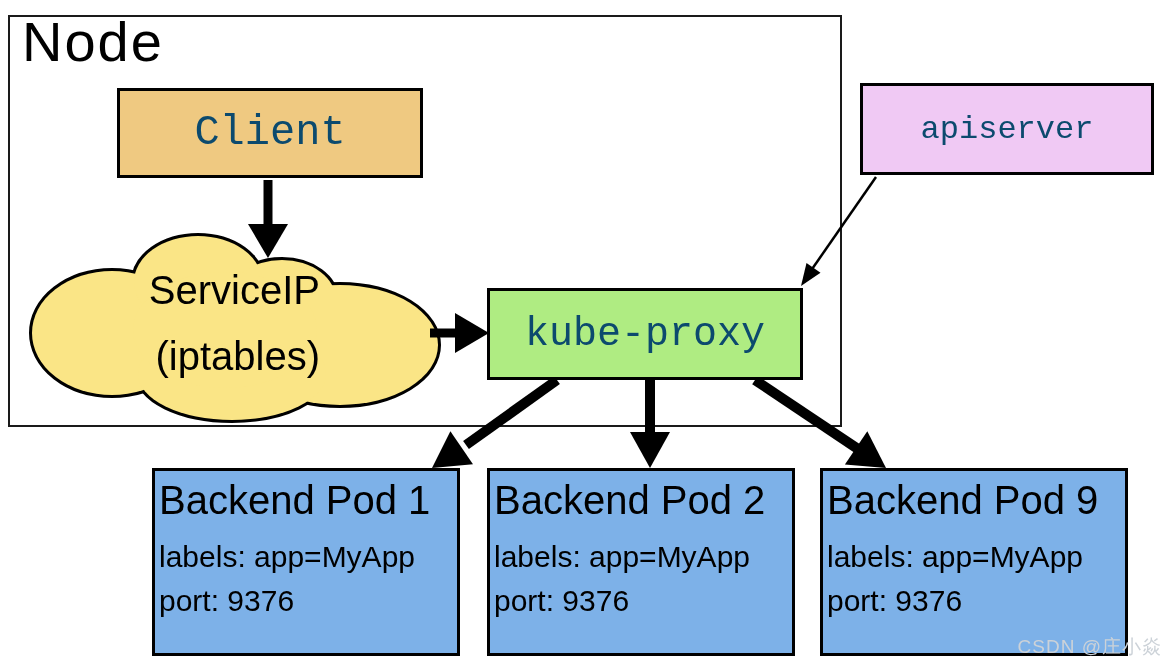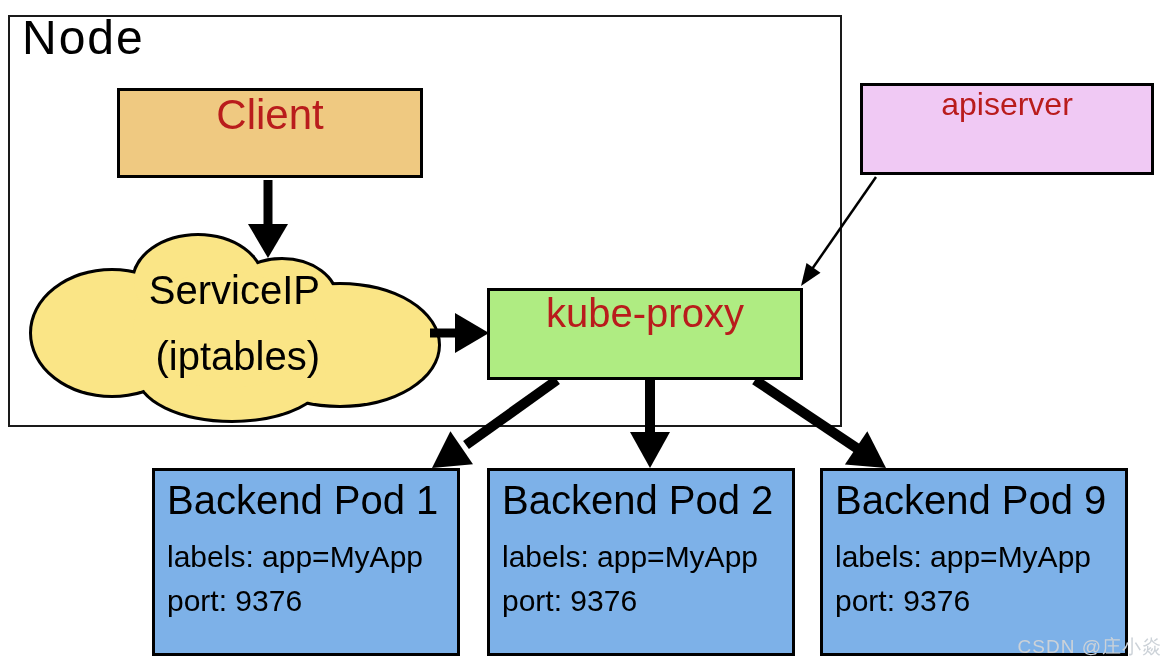--- a/index.html
+++ b/index.html
@@ -31,32 +31,34 @@
   .node-box {
     position: absolute;
     left: 8px; top: 15px;
     width: 834px; height: 412px;
     border: 2px solid var(--node-border);
     background: transparent;
   }
   .node-label {
     position: absolute;
     left: 22px; top: 14px;
-    font-size: 48px;
+    font-size: 56px;
     font-weight: 300;
     letter-spacing: 2px;
     color: #000;
     line-height: 1.0;
   }
   .box {
     position: absolute;
     border: 3px solid var(--outline);
     display: flex;
+    align-items: center;
     justify-content: center;
-    color: #b91c1c;
+    color: #0c4a6e;
+    font-family: Liberation Mono, monospace;
   }
   .client-box {
     left: 117px; top: 88px;
     width: 306px; height: 90px;
     background: var(--client-fill);
     font-size: 42px;
   }
   .kube-proxy-box {
     left: 487px; top: 288px;
     width: 316px; height: 92px;
@@ -83,21 +85,21 @@
   .arrow-shaft-thick { stroke: var(--outline); stroke-width: 10; fill: none; }
   .arrow-shaft-med { stroke: var(--outline); stroke-width: 9; fill: none; }
   .arrow-shaft-thin { stroke: var(--outline); stroke-width: 2.5; fill: none; }
   .arrow-head { fill: var(--outline); stroke: none; }
   .pod {
     position: absolute;
     top: 468px;
     width: 308px; height: 188px;
     background: var(--pod-fill);
     border: 3px solid var(--outline);
-    padding: 6px 12px;
+    padding: 6px 4px;
     color: #000;
   }
   .pod-1 { left: 152px; }
   .pod-2 { left: 487px; }
   .pod-3 { left: 820px; }
   .pod-title { font-size: 40px; line-height: 1.15; }
   .pod-meta { margin-top: 12px; font-size: 30px; line-height: 1.45; }
   .watermark {
     position: absolute;
     right: 2px; bottom: 4px;

